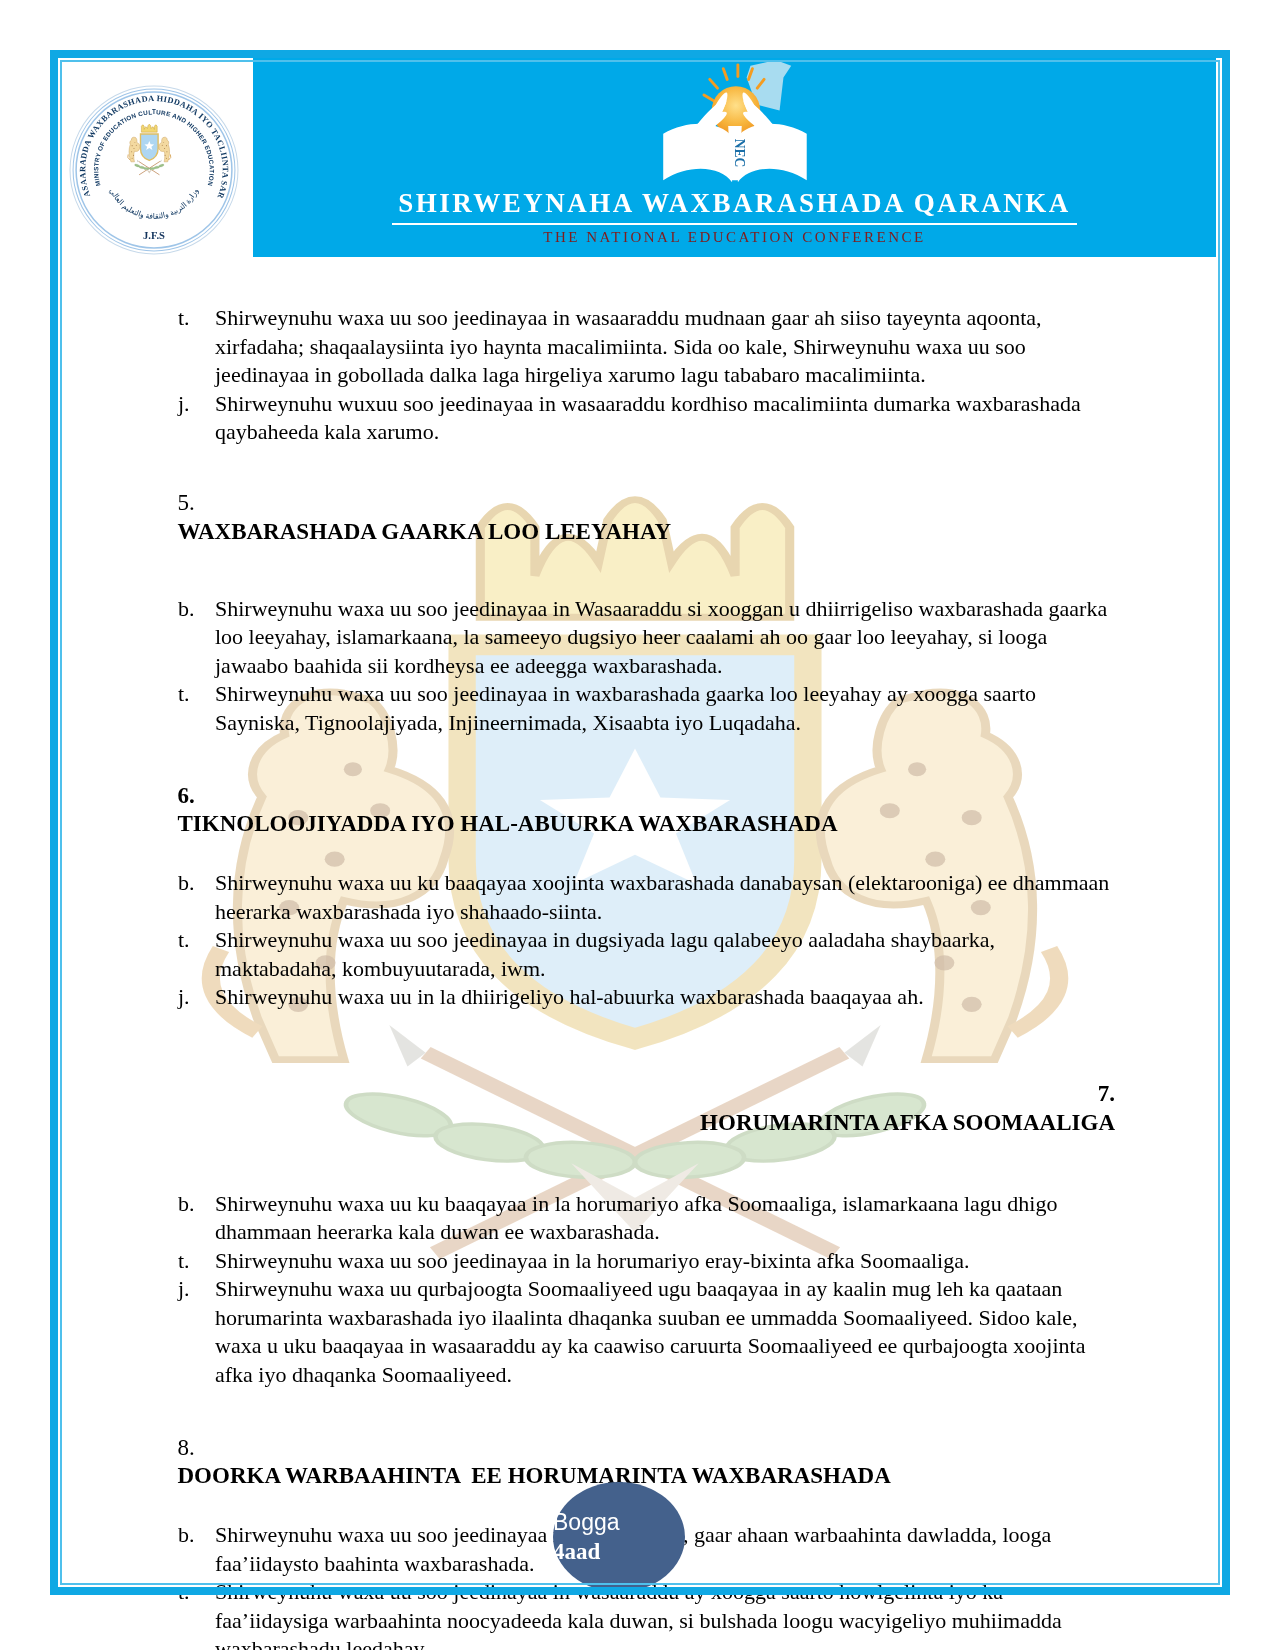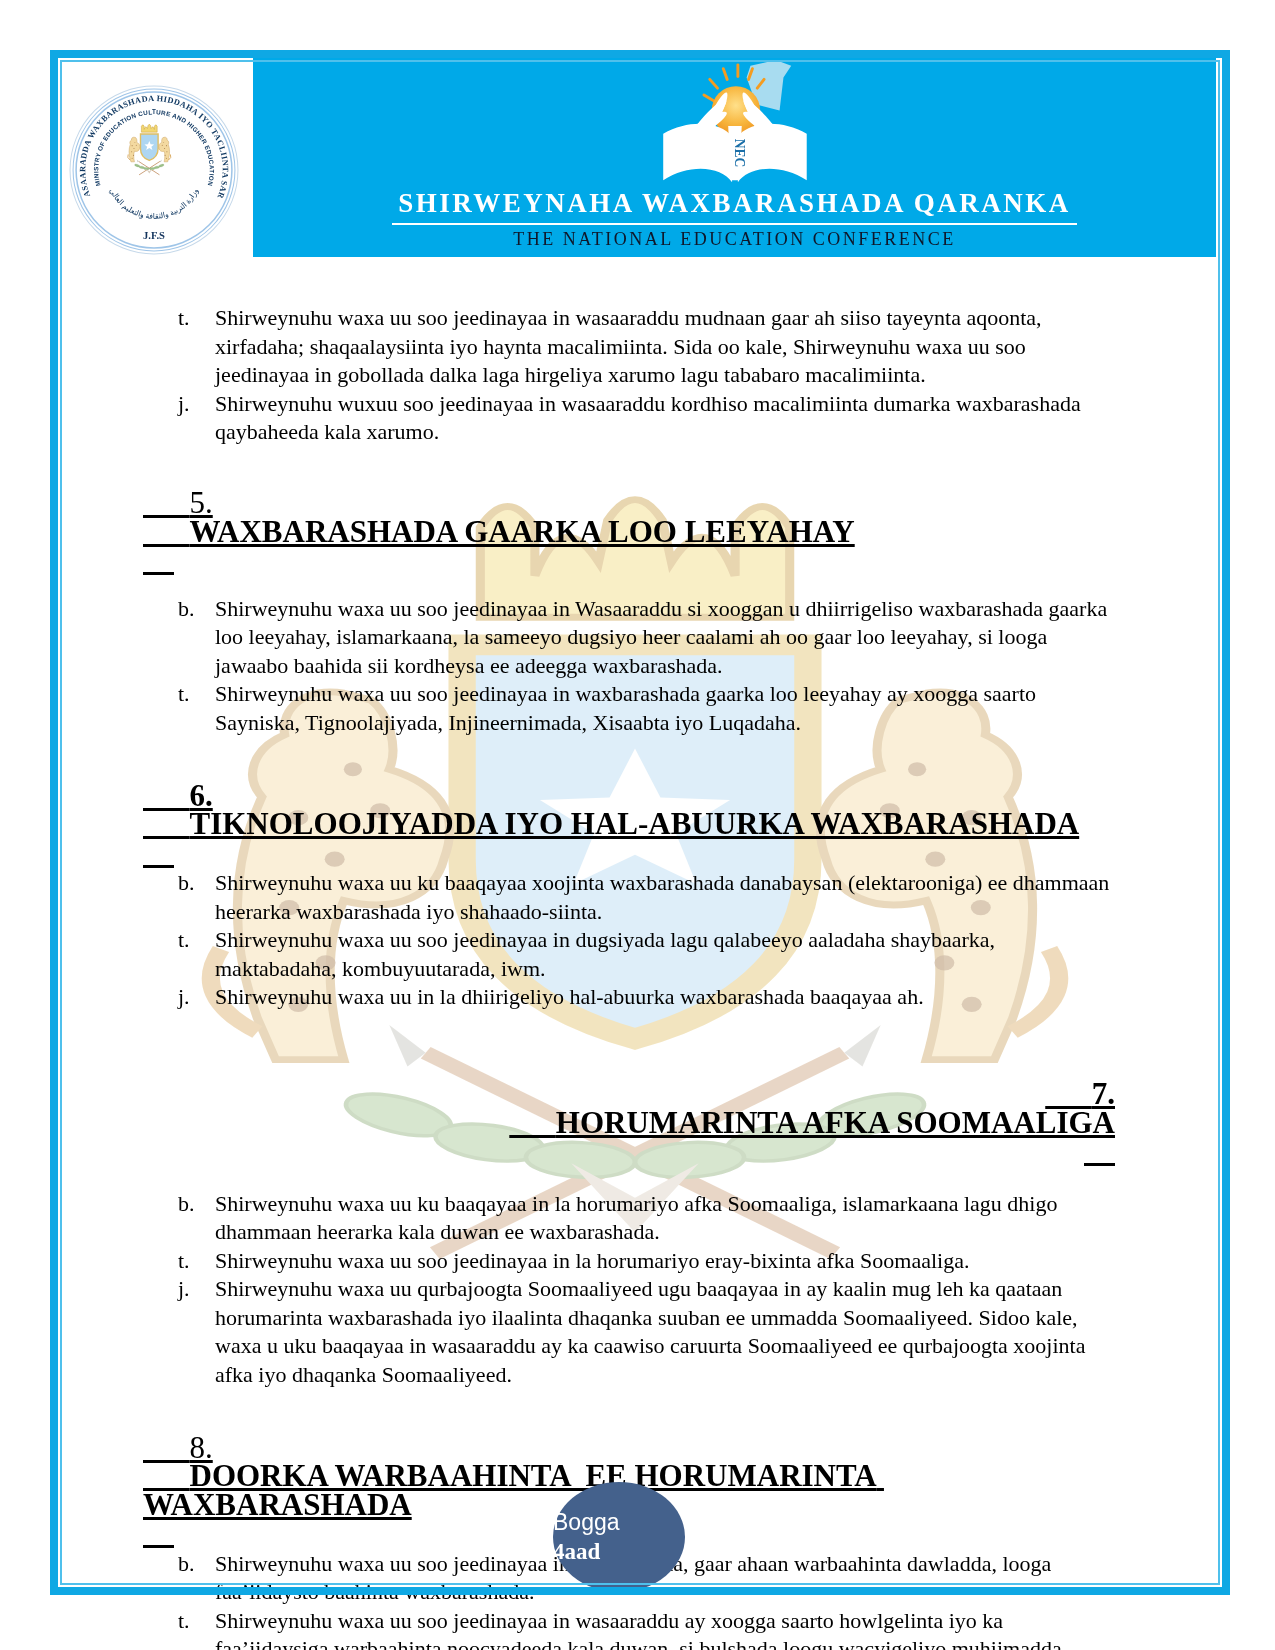--- a/index.html
+++ b/index.html
@@ -7,32 +7,32 @@
         font-family:"Liberation Serif", serif;color:#000;}
   
   .frame{position:absolute;left:50px;top:50px;right:45px;bottom:55px;border:8px solid #0FA8E4;z-index:5;pointer-events:none;}
   .frame::after{content:"";position:absolute;inset:2px;border:2px solid #4FC0EC;}
   
   .banner{position:absolute;left:253px;top:58px;width:963px;height:199px;background:#00A9E8;
           display:flex;flex-direction:column;align-items:center;z-index:2;}
   .nec-logo{margin-top:2px;height:128px;}
   .banner-title{color:#fff;font-weight:bold;font-size:27px;letter-spacing:2.5px;
                 border-bottom:2px solid #fff;padding:0 6px 4px 6px;margin-top:0;white-space:pre;}
-  .banner-subtitle{color:#0f172a;font-size:18px;letter-spacing:2.5px;margin-top:4px;white-space:pre;}
+  .banner-subtitle{color:#7f1d1d;font-size:15px;letter-spacing:2.5px;margin-top:4px;white-space:pre;}
   
   .seal{position:absolute;left:68px;top:84px;width:172px;height:172px;z-index:3;}
   
   .watermark{position:absolute;left:180px;top:472px;width:910px;height:795px;opacity:.40;z-index:0;}
   
   .content{position:absolute;left:140px;top:304px;width:975px;z-index:1;
            font-size:22px;line-height:28.5px;}
   .li{display:flex;padding-left:38px;}
   .li .mk{width:37px;flex:0 0 37px;}
   .li .tx{flex:1;white-space:pre-wrap;}
-  .heading{font-size:31px;font-weight:bold;margin-left:3px;white-space:pre-wrap;text-decoration:underline;}
+  .heading{font-size:23px;font-weight:bold;margin-left:3px;white-space:pre-wrap;}
   .heading .h-num{font-weight:400;}
   .heading .h-num.num-bold{font-weight:bold;}
   .h5{margin-top:14px;margin-bottom:20px;}
   .h6{margin-top:16px;margin-bottom:2px;}
   .h7{margin-top:40px;margin-bottom:24px;text-align:right;}
   .h8{margin-top:16px;margin-bottom:2px;}
   
   .footer-badge{position:absolute;left:553px;top:1482px;width:132px;height:110px;border-radius:50%;
                 background:#44618C;z-index:4;display:flex;flex-direction:column;justify-content:center;
                 font-family:"Liberation Sans", sans-serif;color:#fff;font-size:23px;line-height:30px;}

